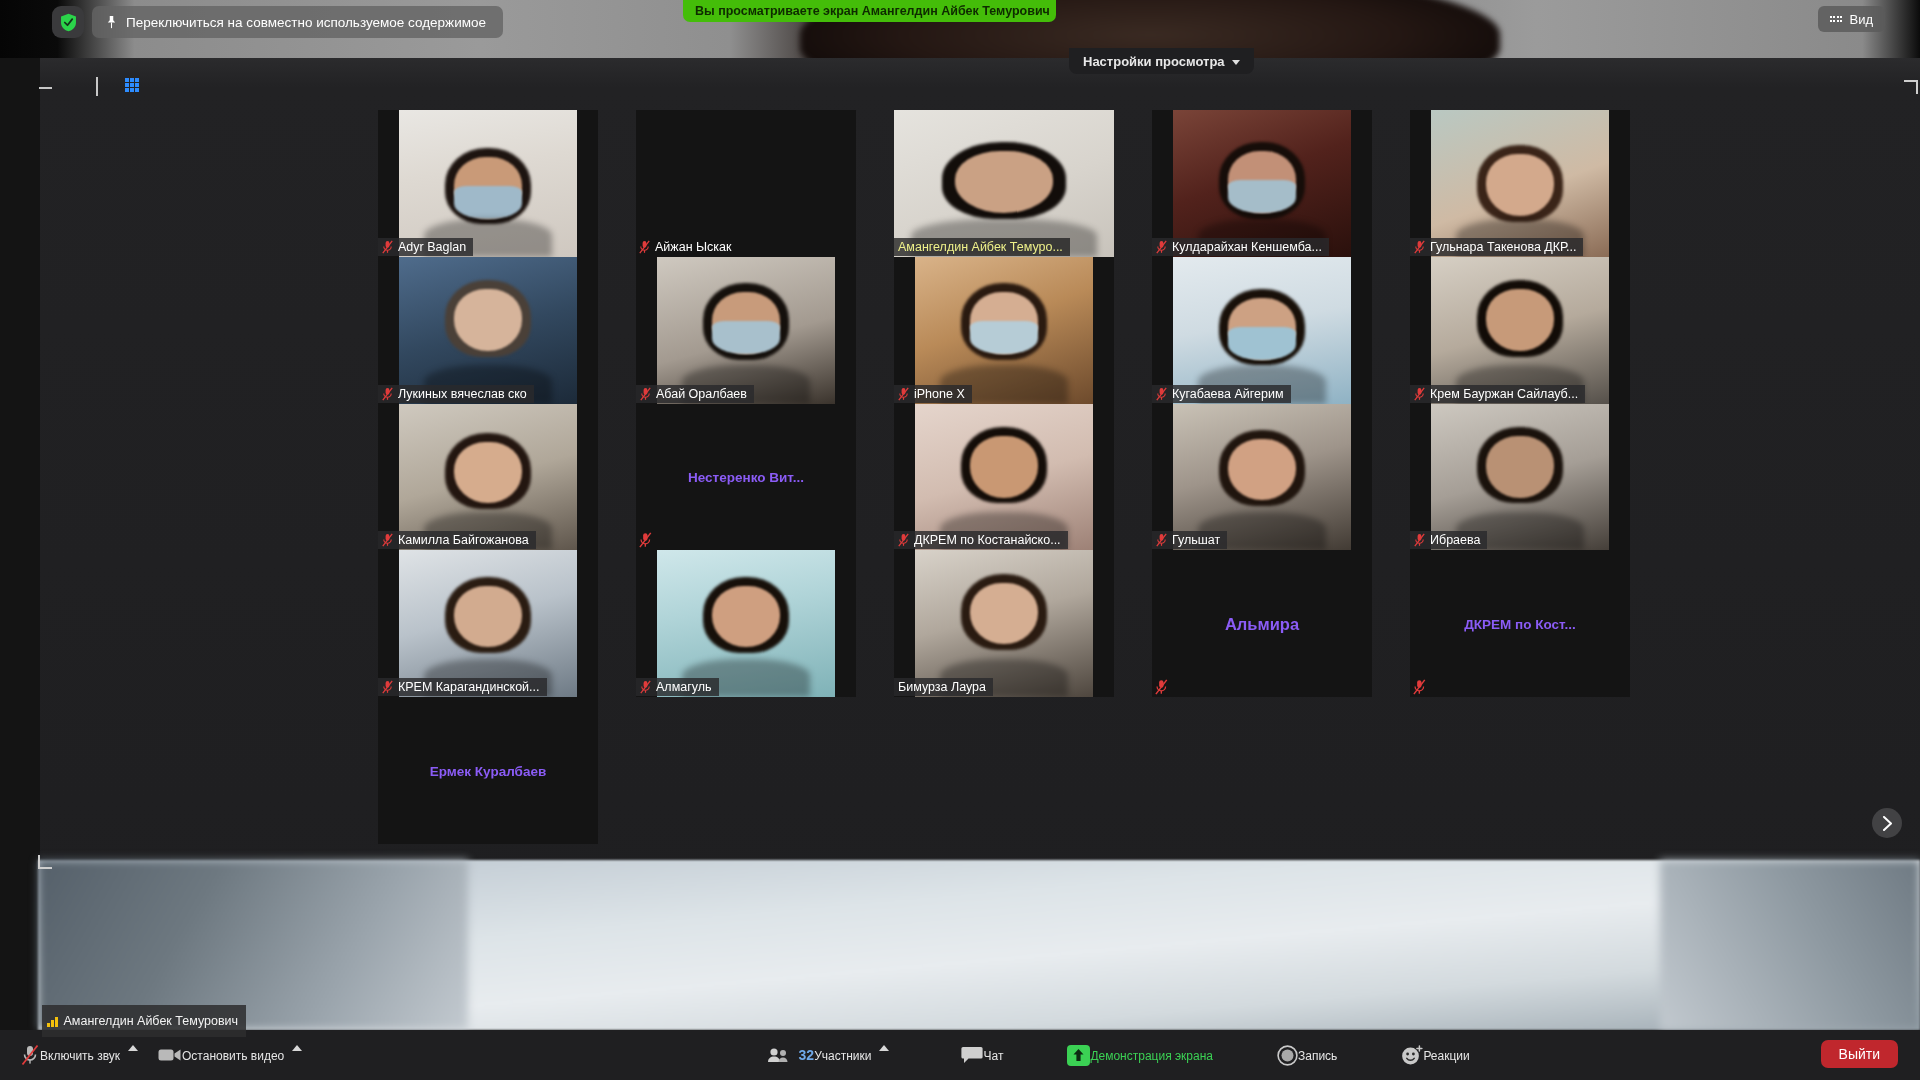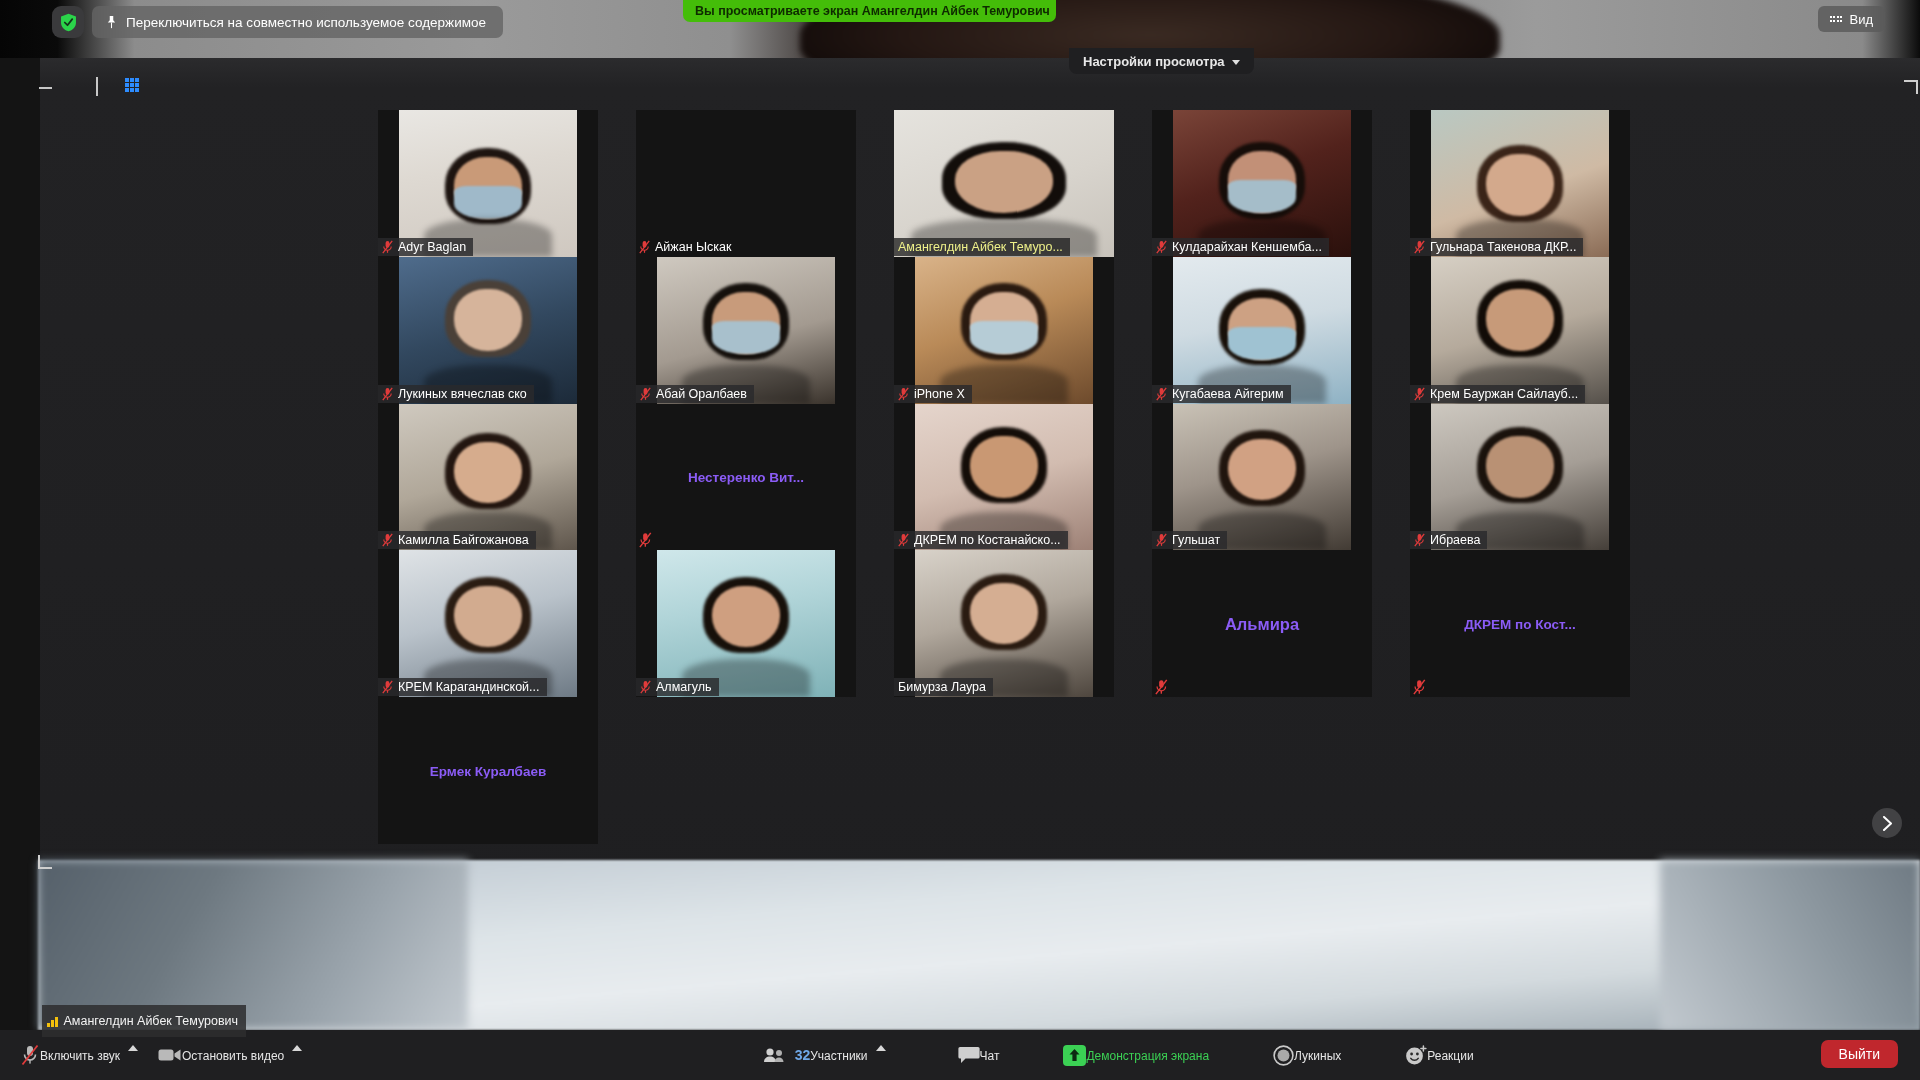--- a/index.html
+++ b/index.html
@@ -659,21 +659,21 @@
         <span class="tb-lbl">Демонстрация экрана</span>
       </div>
 
       <div class="tb-item">
         <span class="tb-ico">
           <svg width="21" height="21" viewBox="0 0 21 21">
             <circle cx="10.5" cy="10.5" r="9.4" fill="none" stroke="#c9c9c9" stroke-width="1.6"></circle>
             <circle cx="10.5" cy="10.5" r="6" fill="#a9a9a9"></circle>
           </svg>
         </span>
-        <span class="tb-lbl">Лукиных</span>
+        <span class="tb-lbl">Запись</span>
       </div>
 
       <div class="tb-item">
         <span class="tb-ico">
           <svg width="22" height="21" viewBox="0 0 22 21">
             <circle cx="9.5" cy="11" r="8.4" fill="#c9c9c9"></circle>
             <circle cx="6.6" cy="9" r="1.4" fill="#2a2a2a"></circle>
             <circle cx="12.4" cy="9" r="1.4" fill="#2a2a2a"></circle>
             <path d="M5.8 13.4a4.6 4.6 0 0 0 7.4 0" stroke="#2a2a2a" stroke-width="1.5" fill="none" stroke-linecap="round"></path>
             <path d="M18.4 1v5M15.9 3.5h5" stroke="#c9c9c9" stroke-width="1.5" stroke-linecap="round"></path>

